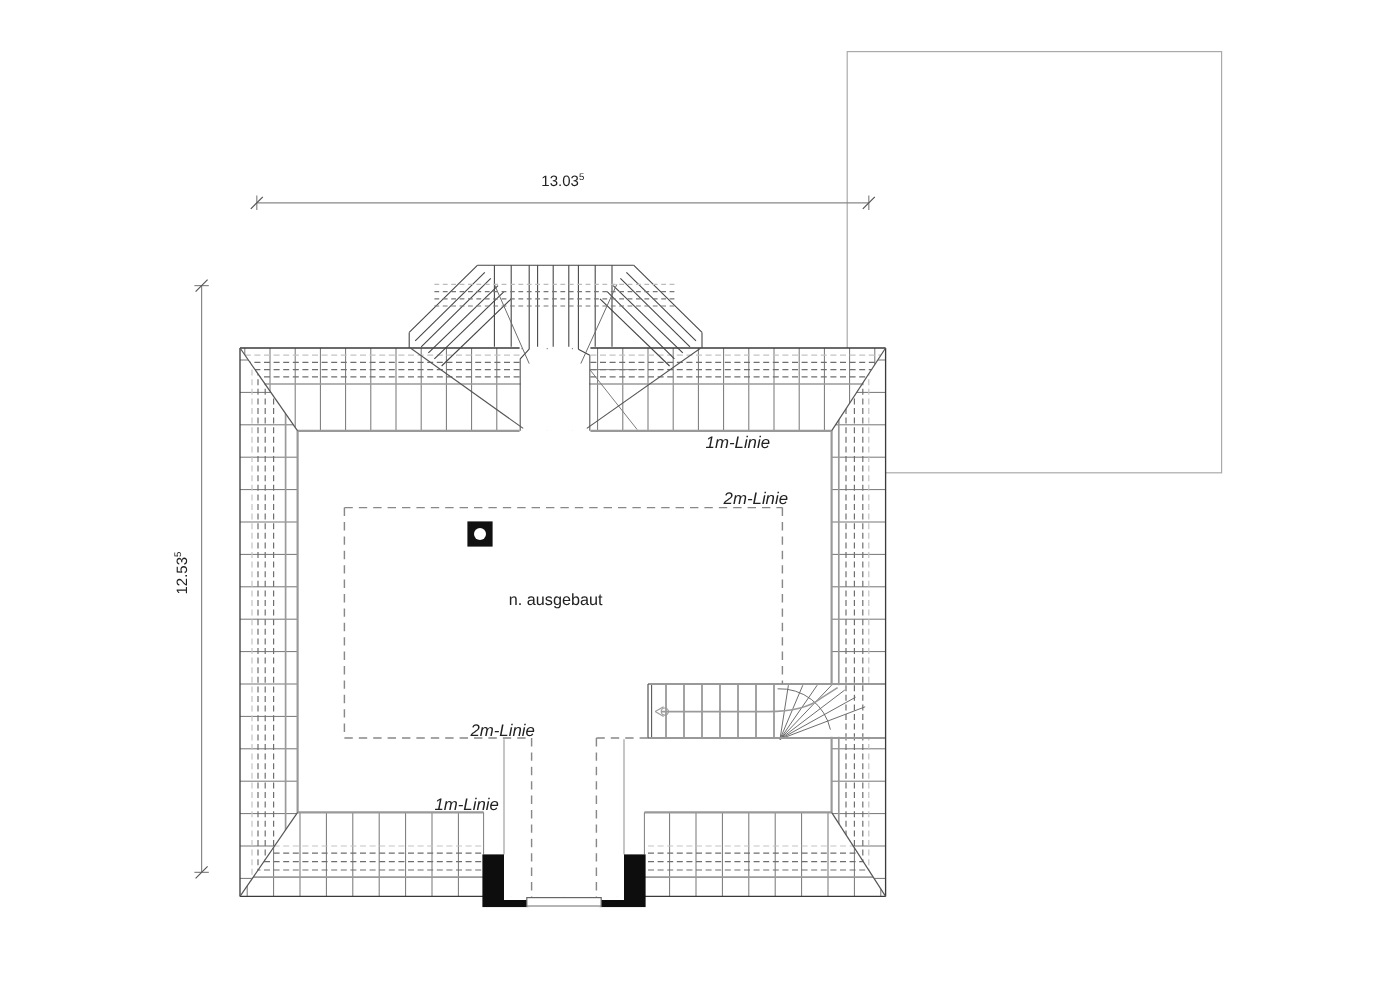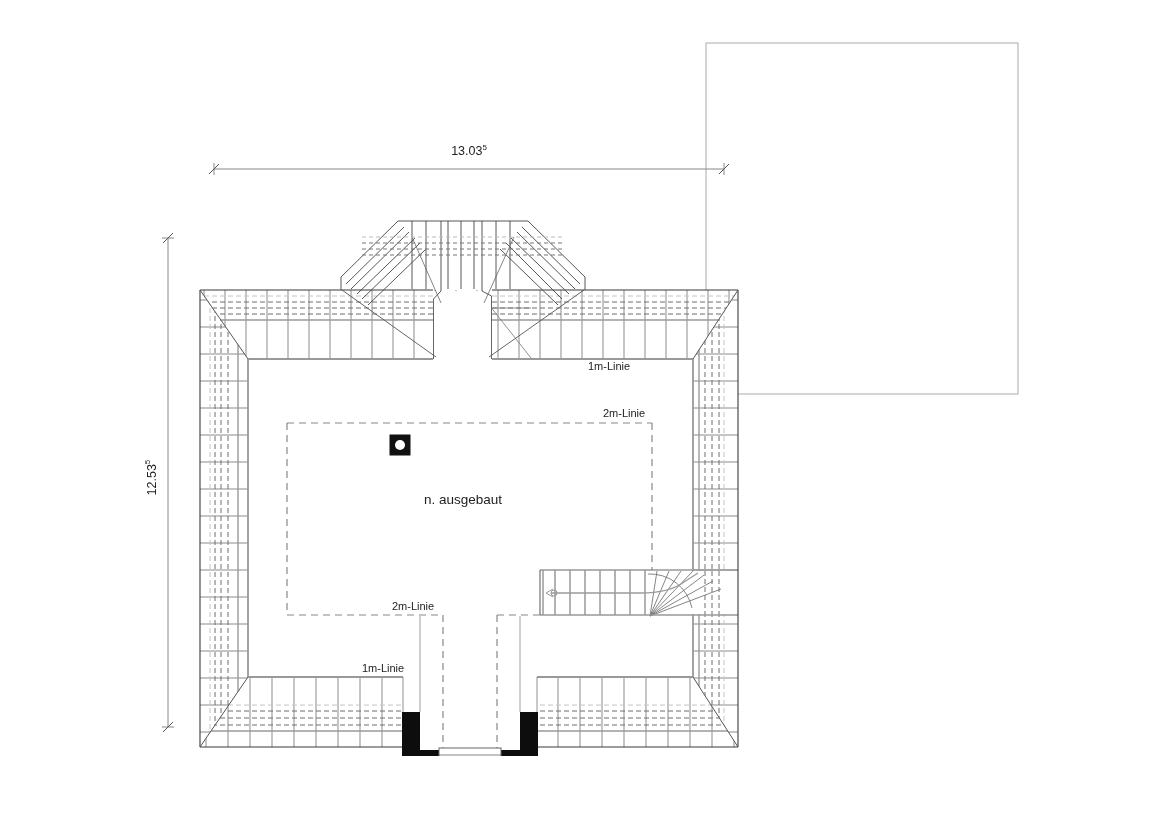--- a/index.html
+++ b/index.html
@@ -1,19 +1,19 @@
 <!DOCTYPE html>
 <html><head>
 <meta charset="utf-8">
 <style>
   html,body{margin:0;padding:0;background:#fff;}
   #canvas{position:relative;width:1160px;height:756px;background:#fff;overflow:hidden;
           font-family:"Liberation Sans", sans-serif;color:#1a1a1a;}
   #plan-svg{position:absolute;left:0;top:0;}
-  .lbl{position:absolute;font-size:11px;color:#222;white-space:nowrap;}
+  .lbl{position:absolute;font-size:14px;color:#222;white-space:nowrap;font-style:italic;}
   .dim{position:absolute;font-size:12.5px;color:#222;white-space:nowrap;text-align:center;}
   .dim sup{font-size:8px;}
   #dim-height{width:80px;transform:rotate(-90deg);transform-origin:center;}
   #room-label{position:absolute;font-size:13.5px;color:#222;}
   #floor-title{position:absolute;font-size:26px;color:#111;letter-spacing:0px;}
 </style>
 <title>Dachgeschoss</title></head>
 <body>
 
 <div id="canvas">

